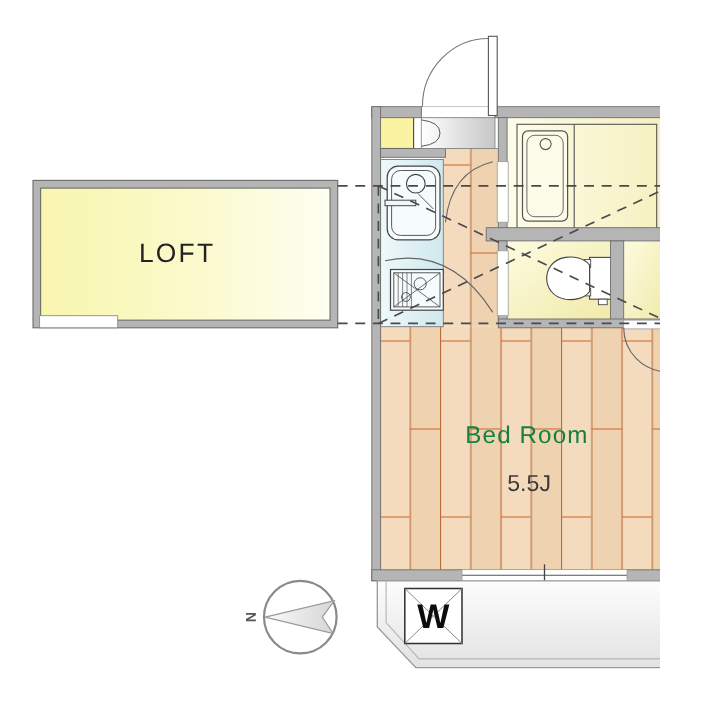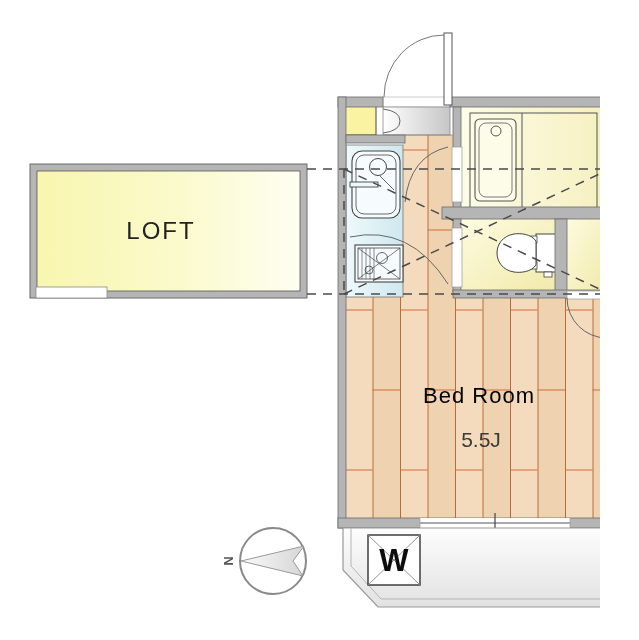--- a/index.html
+++ b/index.html
@@ -6,21 +6,21 @@
   #plan{
     position:relative;
     width:600px;height:640px;
     background:#ffffff;
     font-family:"Liberation Sans","DejaVu Sans",sans-serif;
     overflow:hidden;
   }
   #plan svg{position:absolute;left:0;top:0;}
   .lbl{position:absolute;transform:translate(-50%,-50%);white-space:nowrap;color:#2f2f2f;}
   .lbl-loft{left:161px;top:231px;font-size:24px;letter-spacing:2px;color:#222;}
-  .lbl-bedroom{left:479px;top:396px;font-size:22px;letter-spacing:1px;color:#000000;text-align:right;}
+  .lbl-bedroom{left:479px;top:396px;font-size:22px;letter-spacing:1px;color:#15803d;text-align:right;}
   .lbl-size{left:481px;top:440px;font-size:21px;color:#3a3a3a;}
   .lbl-washer{left:394px;top:561px;font-size:31px;font-weight:bold;color:#0c0c0c;}
   .lbl-north{left:228px;top:561px;font-size:13px;font-weight:bold;color:#555;
              transform:translate(-50%,-50%) rotate(90deg);}
 </style>
 </head>
 <body>
 
 <div id="plan">
 

